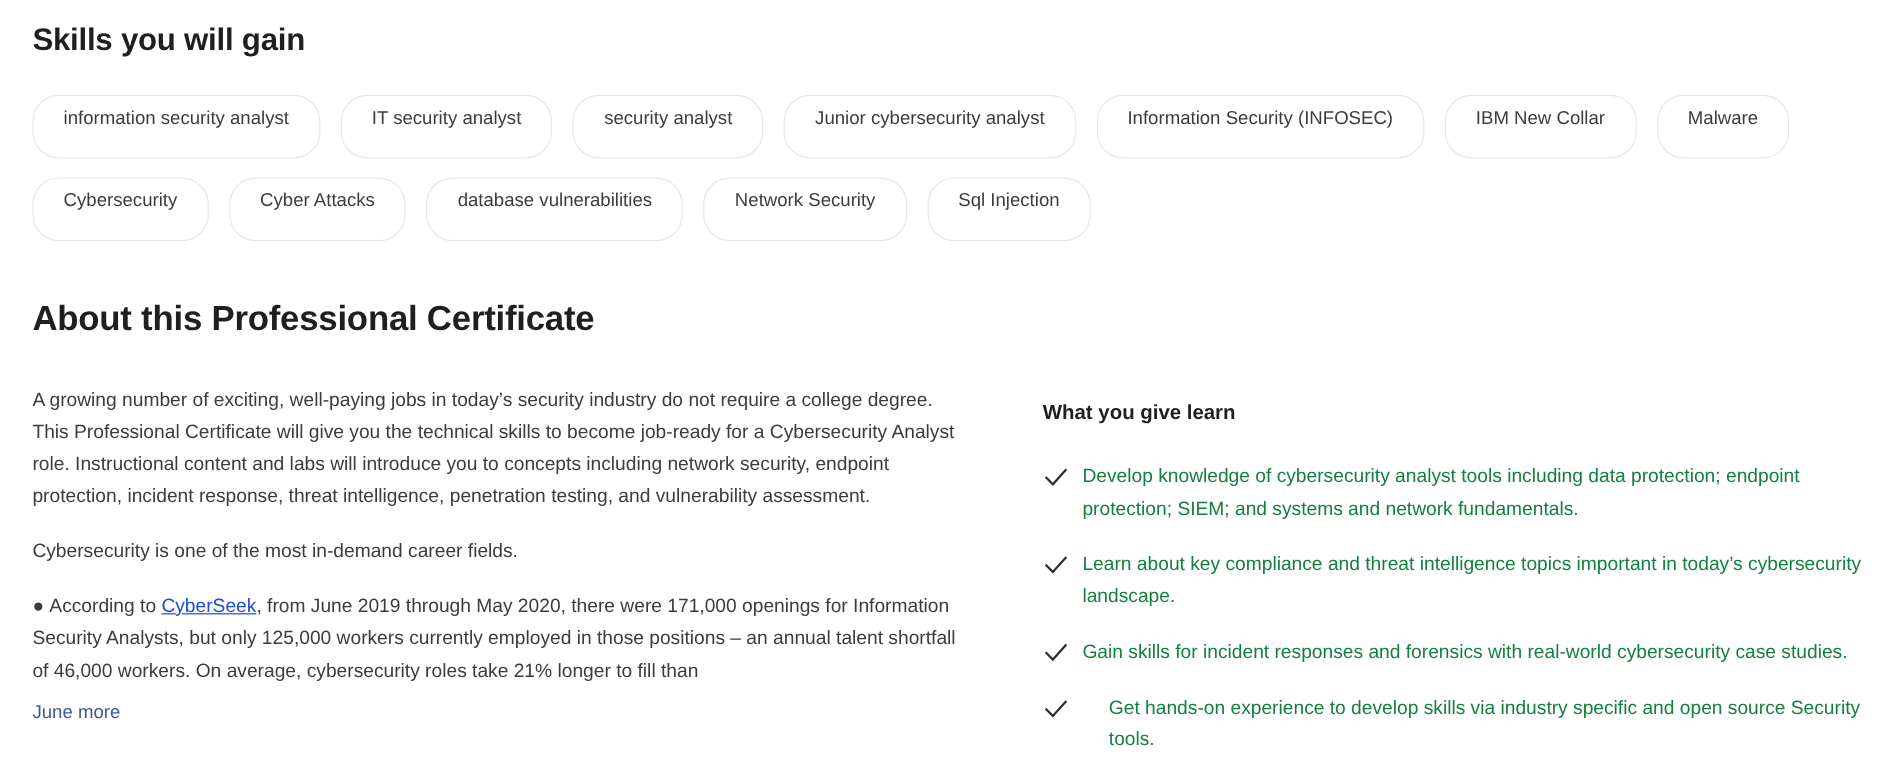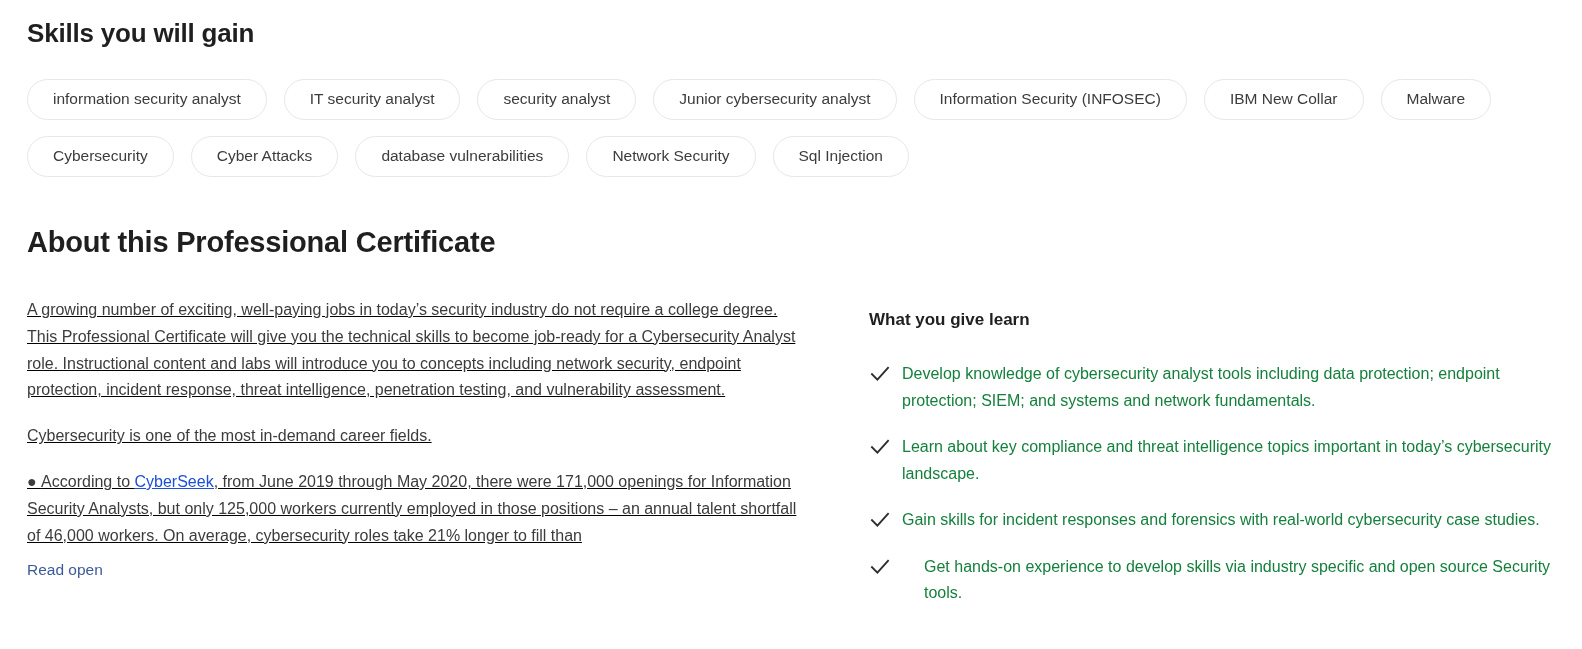--- a/index.html
+++ b/index.html
@@ -43,21 +43,21 @@
     gap: 16px 17px;
     max-width: 1530px;
   }
   .pill {
     border: 1px solid #e5e7e9;
     border-radius: 22px;
     background: #ffffff;
     color: #3c3c3c;
     font-size: 15.5px;
     line-height: 18px;
-    padding: 10px 25px 11px 25px;
+    padding: 10px 25px 23px 25px;
     white-space: nowrap;
     box-sizing: border-box;
     cursor: pointer;
   }
 
   
   .about-section {
     margin-top: 48px;
   }
   .about-title {
@@ -81,21 +81,20 @@
   .col-right {
     flex: 1 1 auto;
     padding-left: 62px;
     padding-top: 12px;
   }
 
   .desc-clip {
     height: 255px;
     overflow: hidden;
     position: relative;
-    text-decoration: underline;
   }
   .para {
     font-size: 16px;
     line-height: 26.8px;
     color: #3c3c3c;
     margin: 0 0 19px 0;
     max-width: 772px;
   }
   .para:last-child { margin-bottom: 0; }
   .bullet-dot {
@@ -177,21 +176,21 @@
     <h2 class="about-title">About this Professional Certificate</h2>
 
     <div class="columns">
 
       <div class="col-left">
         <div class="desc-clip">
           <p class="para">A growing number of exciting, well-paying jobs in today’s security industry do not require a college degree. This Professional Certificate will give you the technical skills to become job-ready for a Cybersecurity Analyst role. Instructional content and labs will introduce you to concepts including network security, endpoint protection, incident response, threat intelligence, penetration testing, and vulnerability assessment.</p>
           <p class="para">Cybersecurity is one of the most in-demand career fields.</p>
           <p class="para"><span class="bullet-dot">●&nbsp;</span><span>According to </span><a class="inline-link">CyberSeek</a><span>, from June 2019  through May 2020, there were 171,000 openings for Information Security Analysts, but only 125,000 workers currently employed in those positions – an annual talent shortfall of 46,000 workers. On average, cybersecurity roles take 21% longer to fill than</span></p>
         </div>
-        <a class="read-more">Read open</a>
+        <a class="read-more">June more</a>
       </div>
 
       <div class="col-right">
         <h3 class="learn-title">What you give learn</h3>
         <ul class="learn-list">
           <li class="learn-item">
             <span class="check-icon">
               <svg width="22" height="26" viewBox="0 0 22 26" aria-hidden="true">
                   <path d="M3 13.2 L8.4 18.6 L19 6.8" fill="none" stroke="#2f2f2f" stroke-width="1.9" stroke-linecap="square" stroke-linejoin="miter"></path>
                 </svg>

